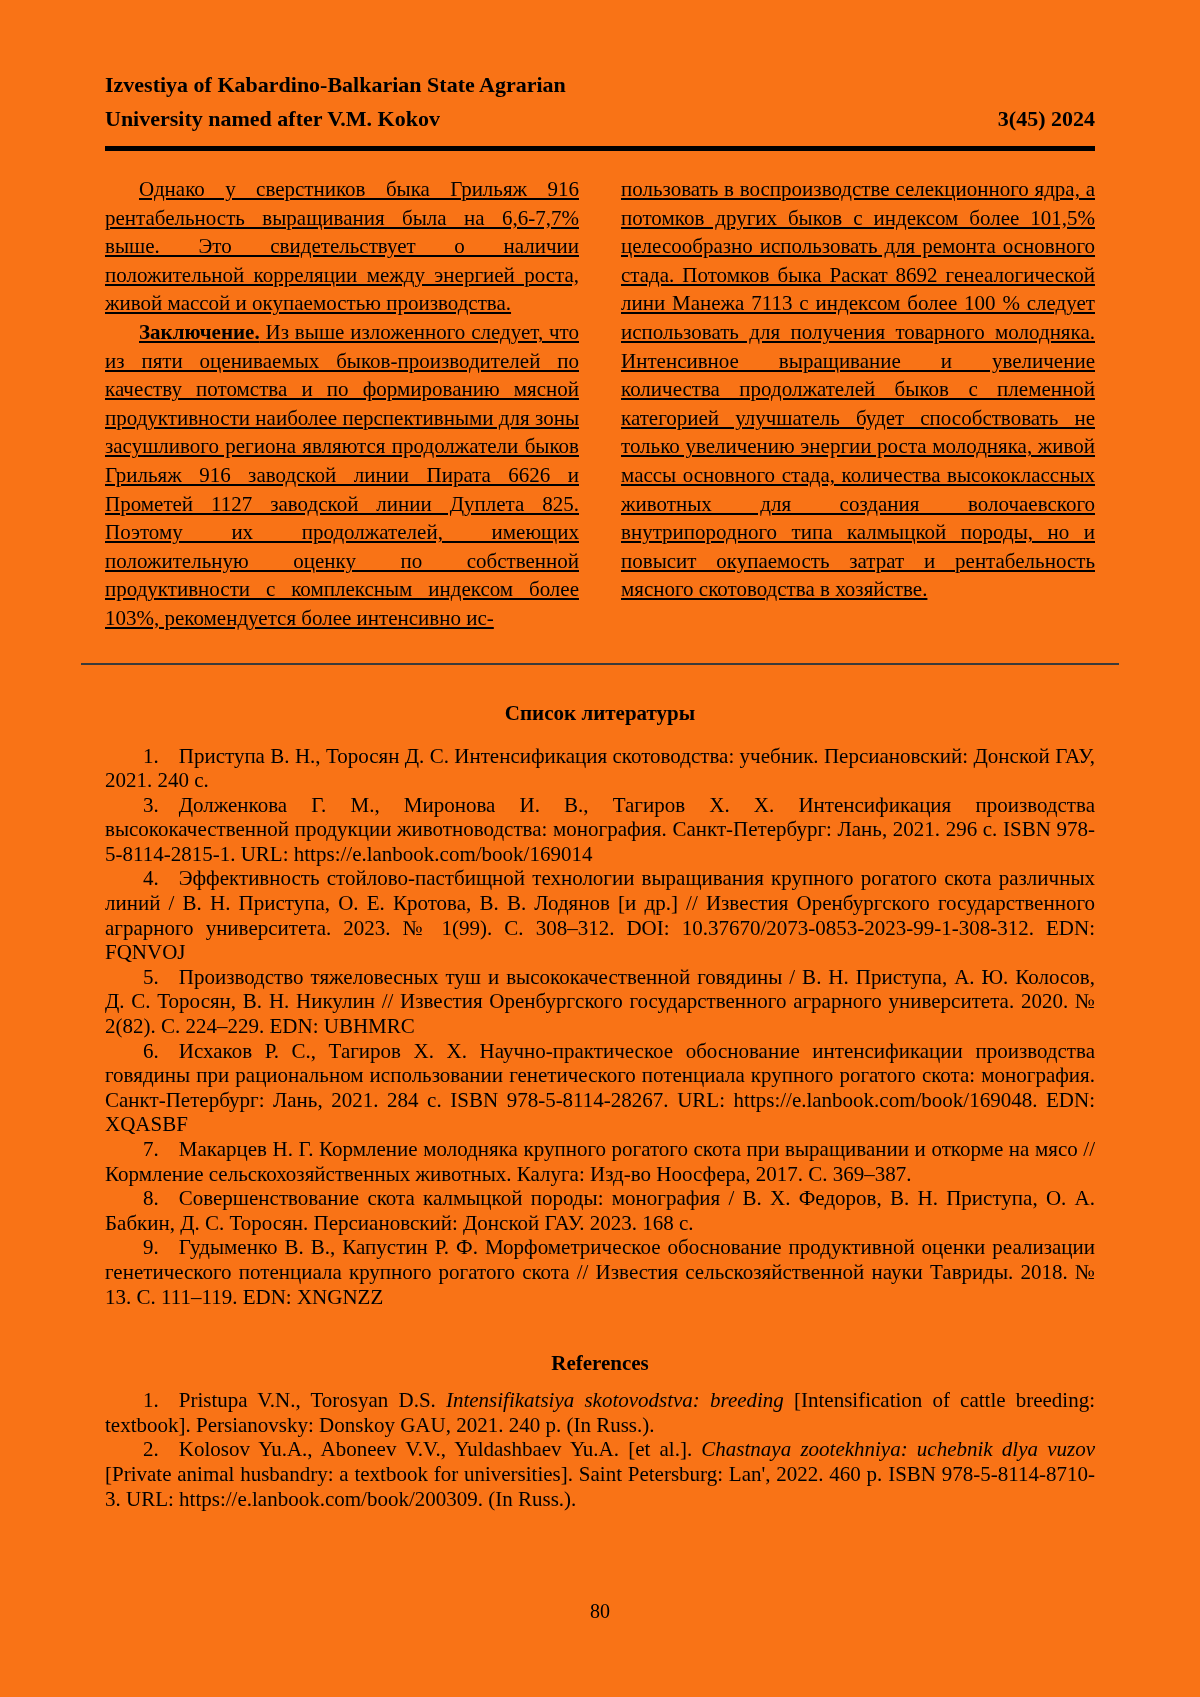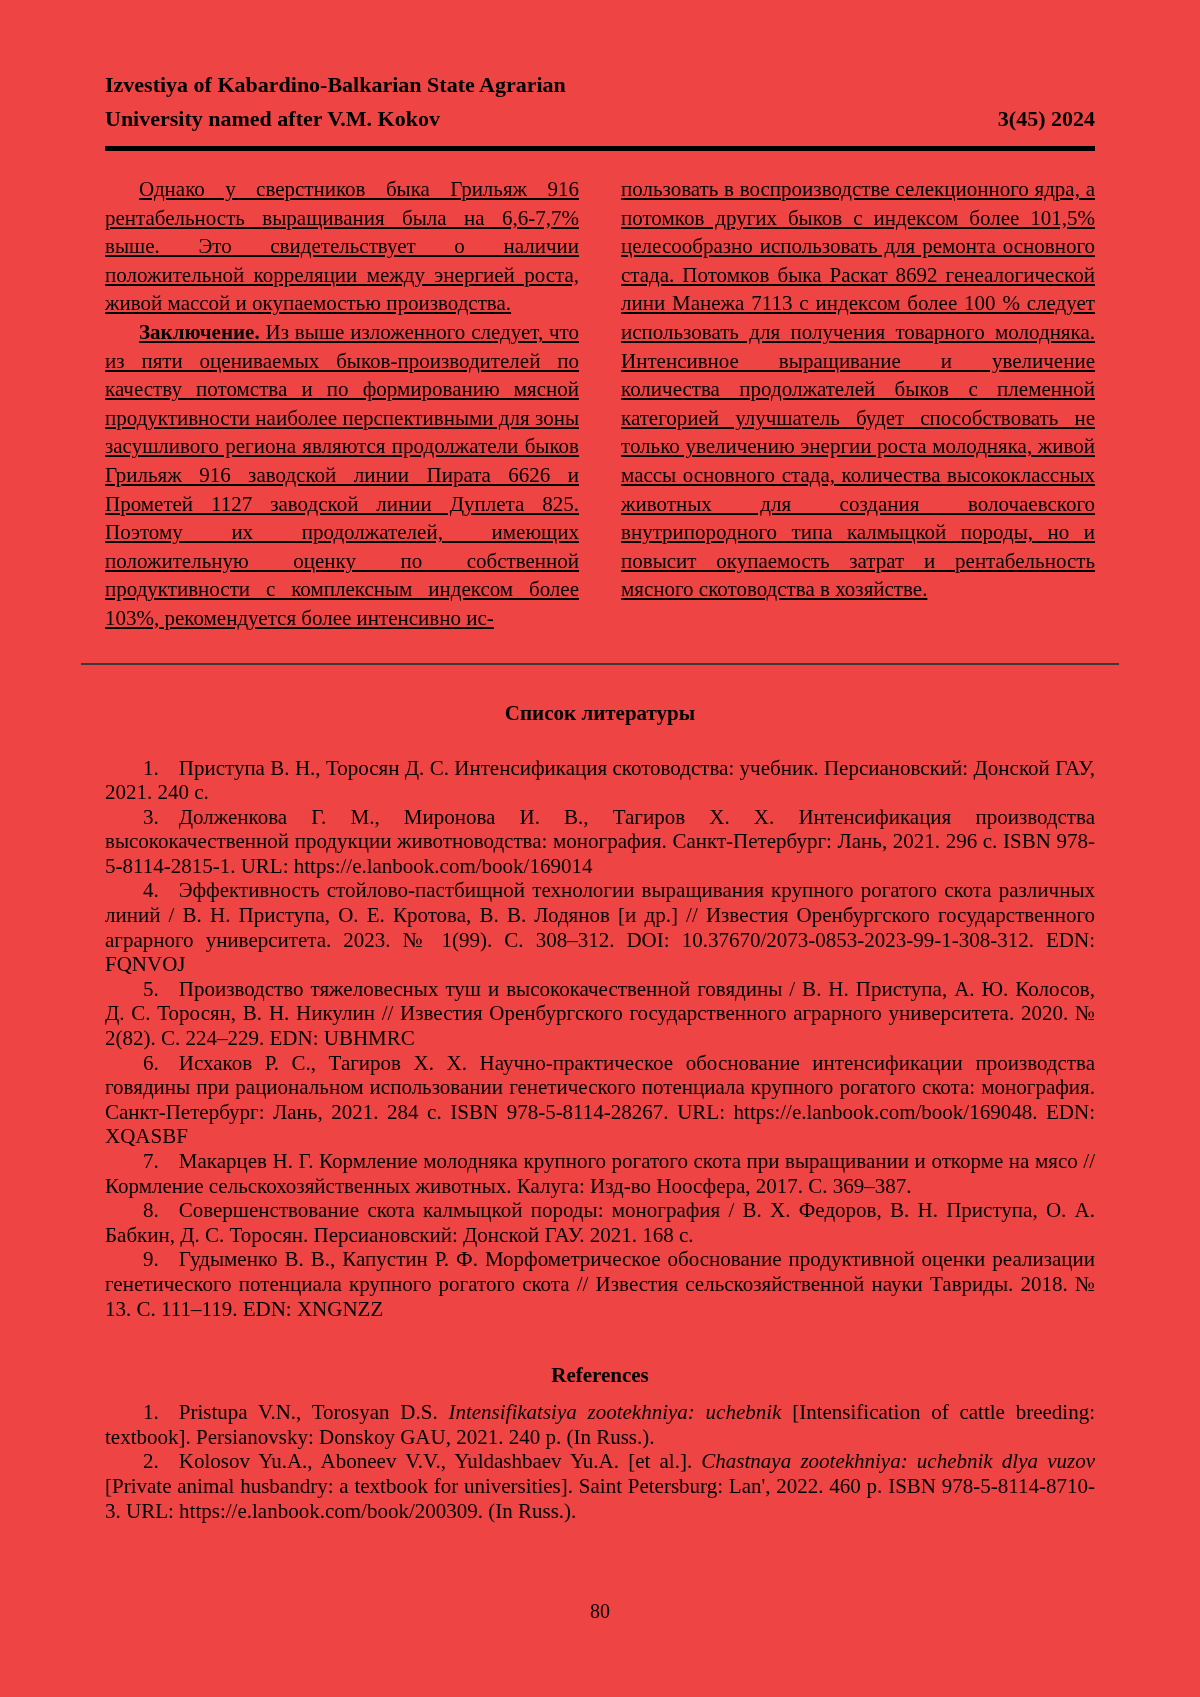--- a/index.html
+++ b/index.html
@@ -5,21 +5,21 @@
   html, body {
     margin: 0;
     padding: 0;
     background: #e8e8e8;
   }
   .page {
     position: relative;
     width: 1200px;
     height: 1697px;
     margin: 0 auto;
-    background: #ef4444;
+    background: #f97316;
     color: #000000;
     font-family: "Liberation Serif", serif;
     box-sizing: border-box;
     padding: 62px 105px 0 105px;
     display: flex;
     flex-direction: column;
     overflow: hidden;
   }
   
   .header {
@@ -74,21 +74,21 @@
     background: #3a3a3a;
     border: none;
     margin: 30px -24px 0 -24px;
   }
   
   .section-heading {
     text-align: center;
     font-weight: bold;
     font-size: 21px;
     margin-top: 36px;
-    margin-bottom: 30px;
+    margin-bottom: 18px;
   }
   .ref-list p.ref {
     margin: 0;
     font-size: 21px;
     line-height: 24.6px;
     text-align: justify;
     text-indent: 38px;
   }
   .ref-num {
     margin-right: 20px;
@@ -137,28 +137,28 @@
 
   <div class="section-heading">Список литературы</div>
 
   <div class="ref-list">
       <p class="ref"><span class="ref-num">1.</span><span>Приступа В. Н., Торосян Д. С. Интенсификация скотоводства: учебник. Персиановский: Донской ГАУ, 2021. 240 с.</span></p>
       <p class="ref"><span class="ref-num">3.</span><span>Долженкова Г. М., Миронова И. В., Тагиров Х. Х. Интенсификация производства высококачественной продукции животноводства: монография. Санкт-Петербург: Лань, 2021. 296 с. ISBN 978-5-8114-2815-1. URL: https://e.lanbook.com/book/169014</span></p>
       <p class="ref"><span class="ref-num">4.</span><span>Эффективность стойлово-пастбищной технологии выращивания крупного рогатого скота различных линий / В. Н. Приступа, О. Е. Кротова, В. В. Лодянов [и др.] // Известия Оренбургского государственного аграрного университета. 2023. № 1(99). С. 308–312. DOI: 10.37670/2073-0853-2023-99-1-308-312. EDN: FQNVOJ</span></p>
       <p class="ref"><span class="ref-num">5.</span><span>Производство тяжеловесных туш и высококачественной говядины / В. Н. Приступа, А. Ю. Колосов, Д. С. Торосян, В. Н. Никулин // Известия Оренбургского государственного аграрного университета. 2020. № 2(82). С. 224–229. EDN: UBHMRC</span></p>
       <p class="ref"><span class="ref-num">6.</span><span>Исхаков Р. С., Тагиров Х. Х. Научно-практическое обоснование интенсификации производства говядины при рациональном использовании генетического потенциала крупного рогатого скота: монография. Санкт-Петербург: Лань, 2021. 284 с. ISBN 978-5-8114-28267. URL: https://e.lanbook.com/book/169048. EDN: XQASBF</span></p>
       <p class="ref"><span class="ref-num">7.</span><span>Макарцев Н. Г. Кормление молодняка крупного рогатого скота при выращивании и откорме на мясо // Кормление сельскохозяйственных животных. Калуга: Изд-во Ноосфера, 2017. С. 369–387.</span></p>
-      <p class="ref"><span class="ref-num">8.</span><span>Совершенствование скота калмыцкой породы: монография / В. Х. Федоров, В. Н. Приступа, О. А. Бабкин, Д. С. Торосян. Персиановский: Донской ГАУ. 2021. 168 с.</span></p>
+      <p class="ref"><span class="ref-num">8.</span><span>Совершенствование скота калмыцкой породы: монография / В. Х. Федоров, В. Н. Приступа, О. А. Бабкин, Д. С. Торосян. Персиановский: Донской ГАУ. 2023. 168 с.</span></p>
       <p class="ref"><span class="ref-num">9.</span><span>Гудыменко В. В., Капустин Р. Ф. Морфометрическое обоснование продуктивной оценки реализации генетического потенциала крупного рогатого скота // Известия сельскозяйственной науки Тавриды. 2018. № 13. С. 111–119. EDN: XNGNZZ</span></p>
     </div>
 
   <div class="section-heading refs-en">References</div>
 
   <div class="ref-list">
-      <p class="ref"><span class="ref-num">1.</span><span>Pristupa V.N., Torosyan D.S. </span><span class="it">Intensifikatsiya zootekhniya: uchebnik</span><span> [Intensification of cattle breeding: textbook]. Persianovsky: Donskoy GAU, 2021. 240 p. (In Russ.).</span></p>
+      <p class="ref"><span class="ref-num">1.</span><span>Pristupa V.N., Torosyan D.S. </span><span class="it">Intensifikatsiya skotovodstva: breeding</span><span> [Intensification of cattle breeding: textbook]. Persianovsky: Donskoy GAU, 2021. 240 p. (In Russ.).</span></p>
       <p class="ref"><span class="ref-num">2.</span><span>Kolosov Yu.A., Aboneev V.V., Yuldashbaev Yu.A. [et al.]. </span><span class="it">Chastnaya zootekhniya: uchebnik dlya vuzov</span><span> [Private animal husbandry: a textbook for universities]. Saint Petersburg: Lan', 2022. 460 p. ISBN 978-5-8114-8710-3. URL: https://e.lanbook.com/book/200309. (In Russ.).</span></p>
     </div>
 
   <div class="footer">
     <span>80</span>
   </div>
 
 </div>
 
 </body></html>

